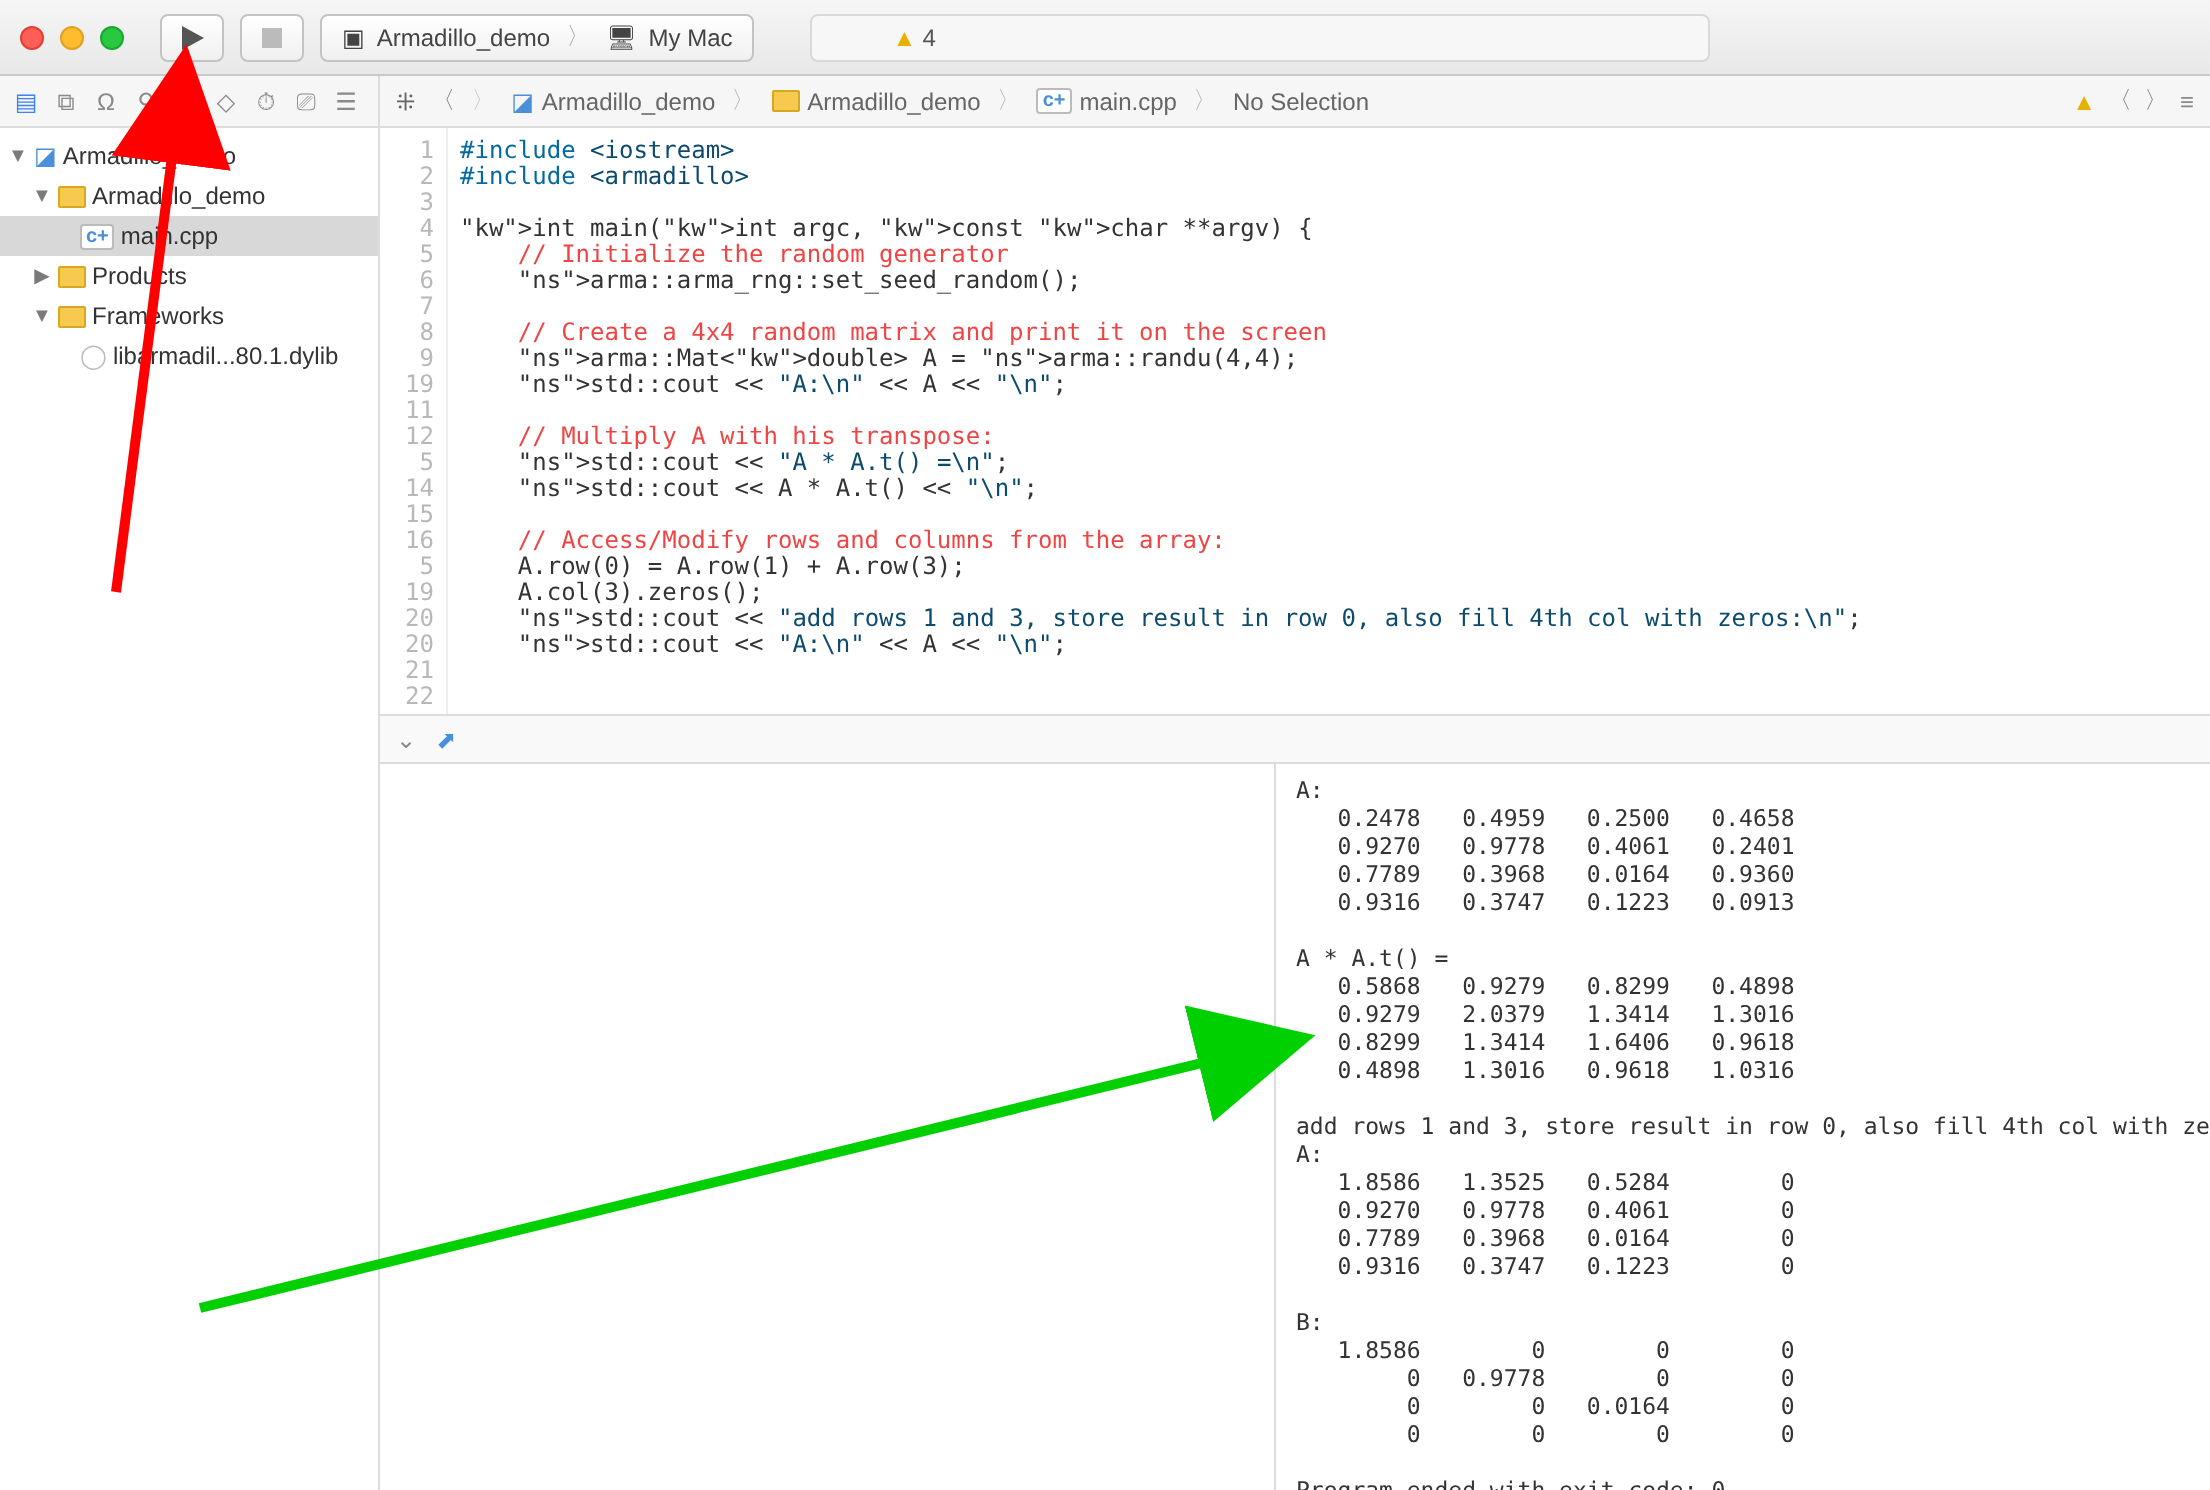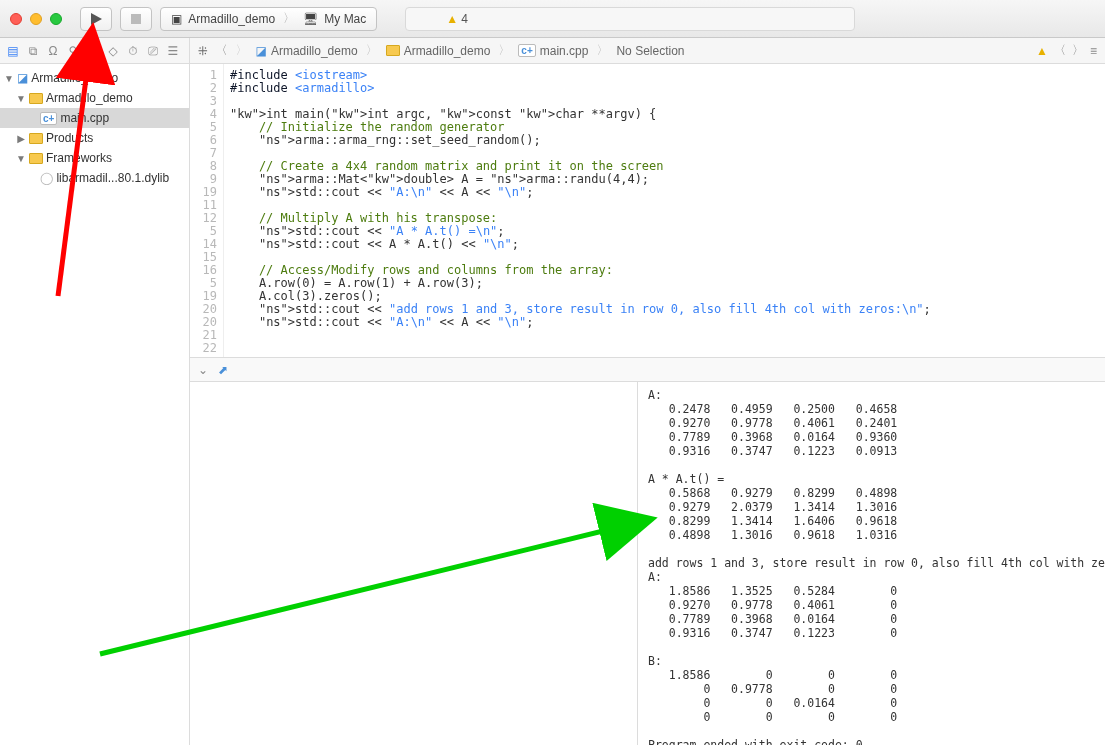--- a/index.html
+++ b/index.html
@@ -33,23 +33,23 @@
   .tree-row.sel{background:#d8d8d8;}
   .disc{width:10px;color:#7a7a7a;font-size:10px;text-align:center;}
   .fld{width:14px;height:11px;background:#f7c94f;border:1px solid #d6a81f;border-radius:1px;display:inline-block;}
   .proj-ico{color:#4a90d9;}
   .file-ico{font-size:10px;background:#fff;border:1px solid #bbb;padding:0 2px;border-radius:2px;color:#4a90d9;font-weight:bold;}
   .editor-area{flex:1; display:flex; flex-direction:column; min-width:0;}
   .code-pane{flex:0 0 294px; overflow:hidden; border-bottom:1px solid #dcdcdc; display:flex; font-family:Menlo,Consolas,monospace; font-size:12px; line-height:13px;}
   .gutter{width:34px;background:#fff;color:#b8b8b8;text-align:right;padding:5px 6px 0 0;border-right:1px solid #eee;}
   .gutter div{height:13px;}
   .code{flex:1;padding:5px 0 0 6px;white-space:pre;color:#333;}
-  .str{color:#3b82f6;}
-  .cmt{color:#4d7c0f;}
-  .pp{color:#0f172a;}
+  .str{color:#0c4a6e;}
+  .cmt{color:#ef4444;}
+  .pp{color:#0369a1;}
   .debug-bar{height:24px;border-bottom:1px solid #dcdcdc;background:#f9f9f9;display:flex;align-items:center;padding:0 8px;gap:10px;color:#6fa8dc;}
   .bottom-split{flex:1;display:flex;min-height:0;}
   .vars-pane{flex:1;border-right:1px solid #dcdcdc;}
   .console-pane{flex:1;font-family:Menlo,Consolas,monospace;font-size:11.5px;line-height:14px;white-space:pre;padding:6px 10px;overflow:hidden;}
   
   .overlay{position:absolute;left:0;top:0;width:1105px;height:745px;pointer-events:none;}
 </style>
 </head>
 <body>
 

